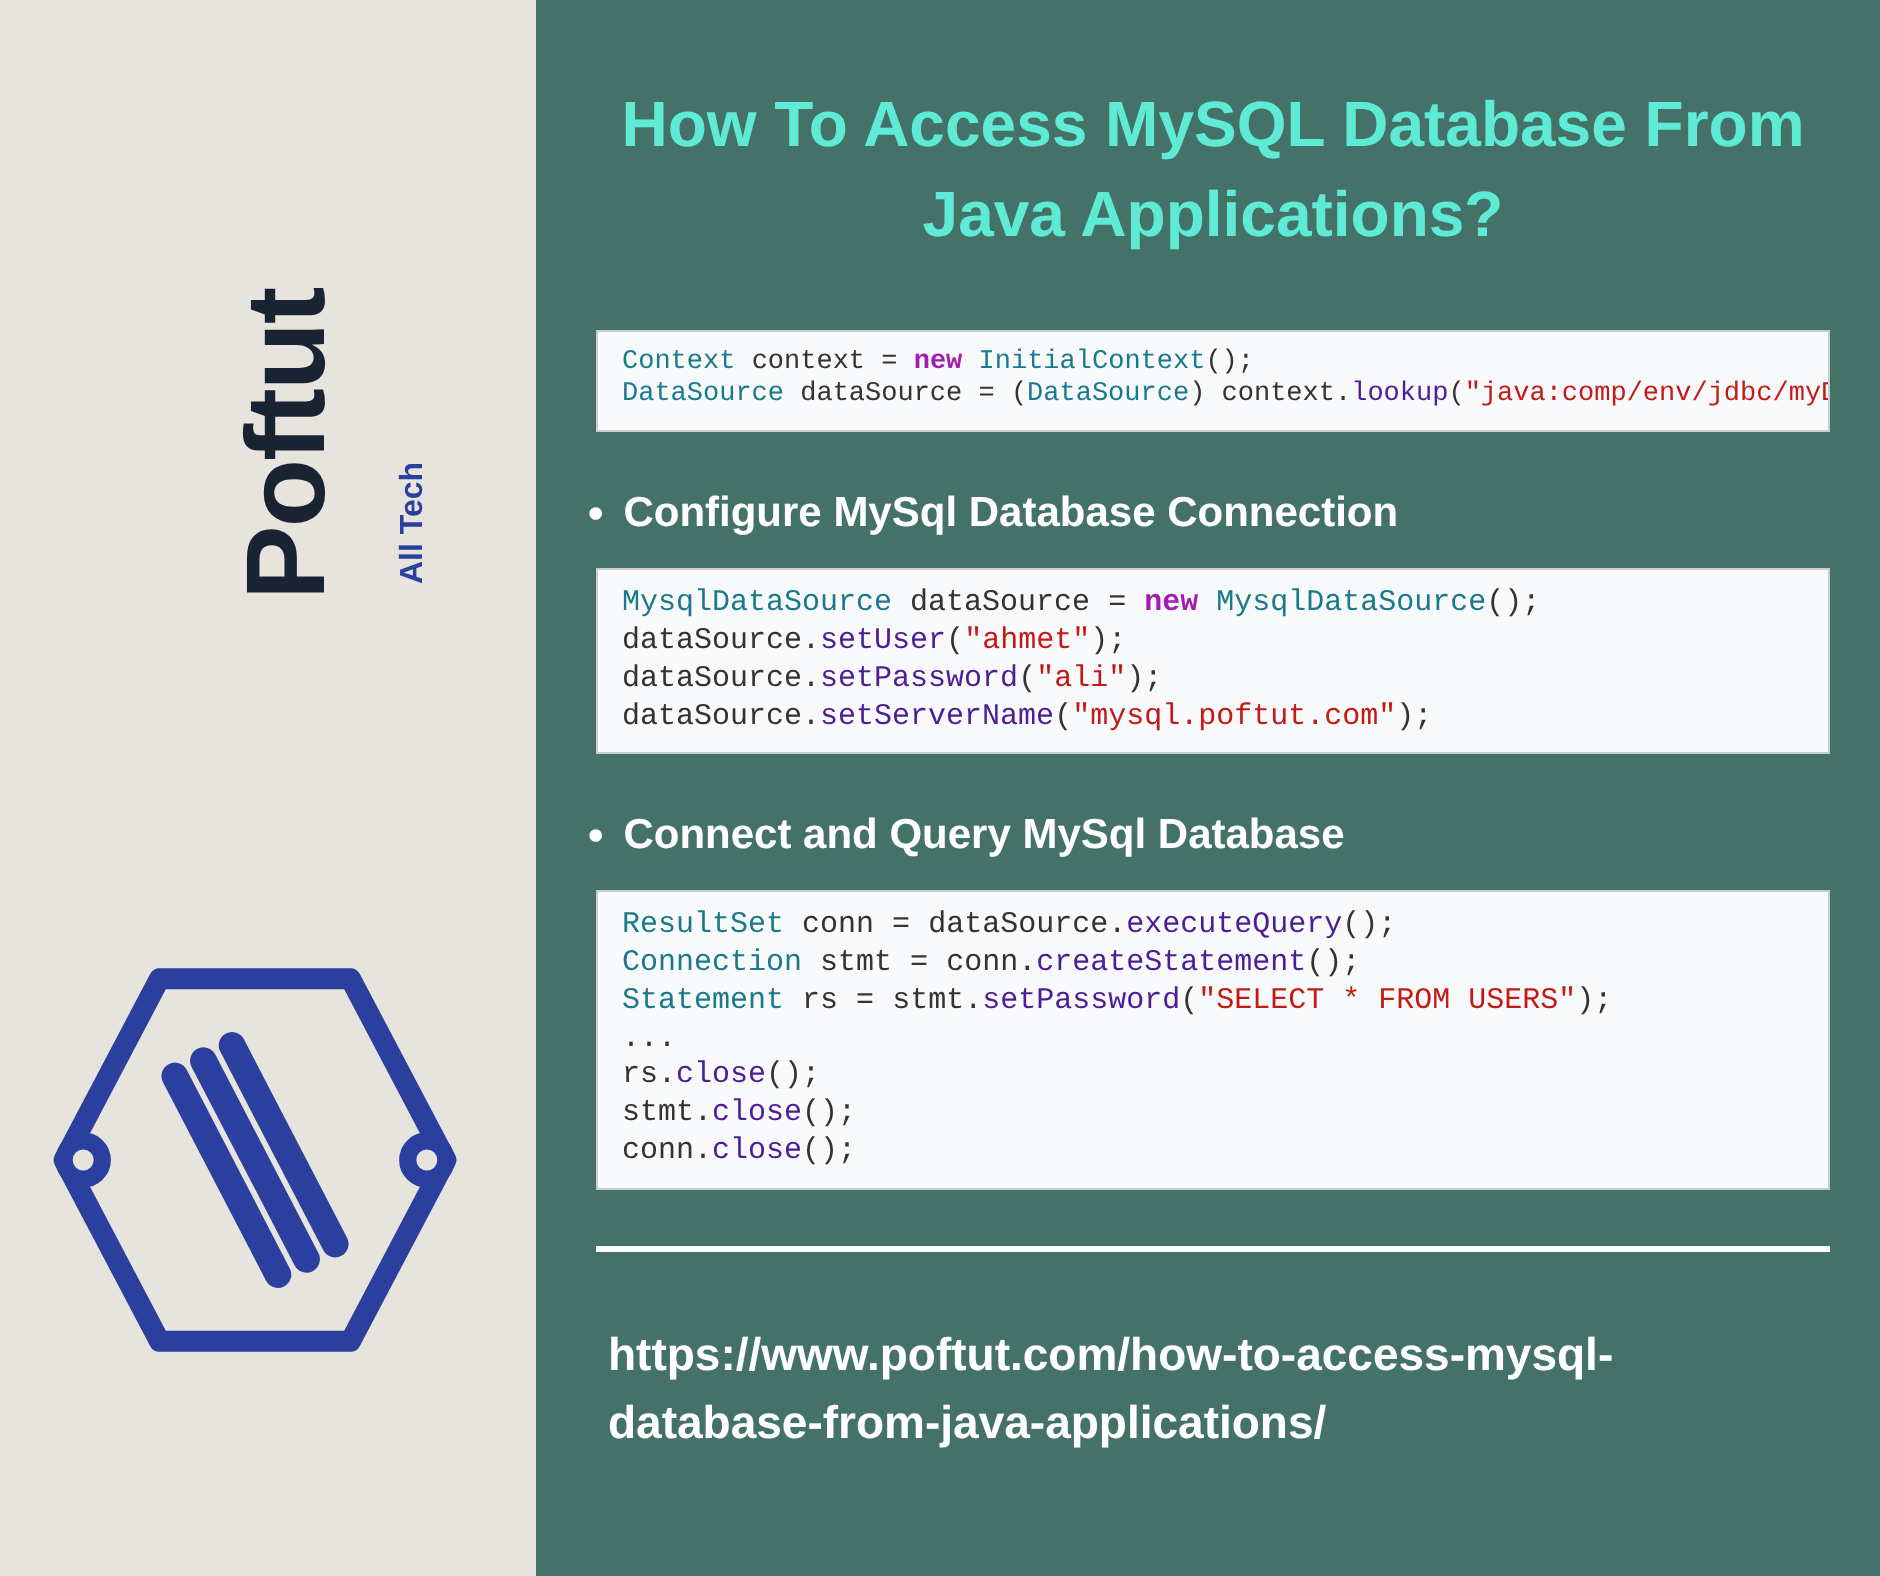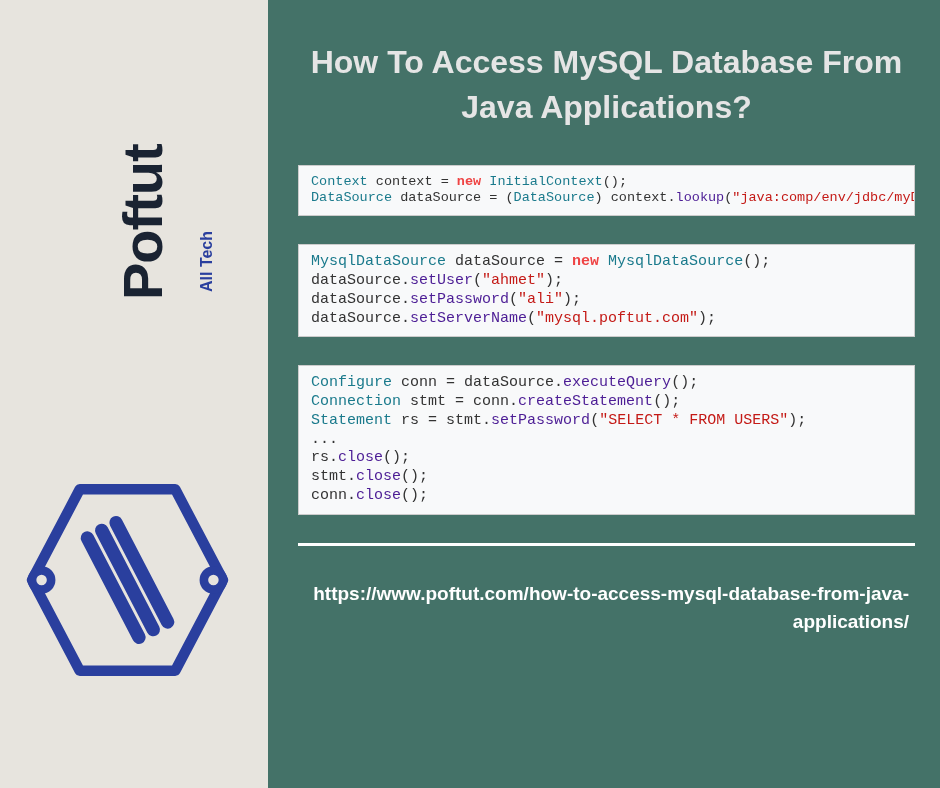--- a/index.html
+++ b/index.html
@@ -48,21 +48,21 @@
     width: 672px;
     height: 788px;
     background: #447268;
     padding: 40px 25px 20px 30px;
     color: #f5f0de;
   }
   .title {
     font-size: 32px;
     font-weight: bold;
     text-align: center;
-    color: #e5e5e5;
+    color: #5eead4;
     line-height: 1.4;
     margin-bottom: 35px;
   }
   .section-heading {
     font-size: 21px;
     font-weight: bold;
     color: #ffffff;
     margin-bottom: 14px;
     margin-left: 18px;
   }
@@ -88,34 +88,34 @@
     font-size: 15px;
     line-height: 1.25;
     color: #333;
     margin-bottom: 28px;
     white-space: pre;
     overflow: hidden;
   }
   .code-block.small { font-size: 13.5px; }
   .tok-type { color: #1a7a8c; }
   .tok-var { color: #333; }
-  .tok-keyword { color: #ef4444; font-weight: bold; }
+  .tok-keyword { color: #a21caf; font-weight: bold; }
   .tok-method { color: #4c1d95; }
   .tok-string { color: #c41a16; }
   .tok-punc { color: #333; }
   .divider {
     border: none;
     border-top: 3px solid #ffffff;
     margin: 20px 0 18px 0;
   }
   .footer-url {
-    font-size: 19px;
+    font-size: 23px;
     font-weight: bold;
     color: #ffffff;
-    text-align: right;
+    text-align: left;
     line-height: 1.5;
     padding: 0 6px;
     margin-top: 34px;
   }
 </style>
 </head>
 <body>
 
 <div class="sidebar">
   <div class="logo-text">Poftut</div>
@@ -131,25 +131,27 @@
     </g>
   </svg>
 </div>
 
 <div class="main">
   <h1 class="title">How To Access MySQL Database From Java Applications?</h1>
 
   <div id="sections">
       <div class="code-block small"><span class="tok-type">Context</span><span class="tok-punc"> </span><span class="tok-var">context</span><span class="tok-punc"> = </span><span class="tok-keyword">new</span><span class="tok-punc"> </span><span class="tok-type">InitialContext</span><span class="tok-punc">();</span>
 <span class="tok-type">DataSource</span><span class="tok-punc"> </span><span class="tok-var">dataSource</span><span class="tok-punc"> = (</span><span class="tok-type">DataSource</span><span class="tok-punc">) </span><span class="tok-var">context</span><span class="tok-punc">.</span><span class="tok-method">lookup</span><span class="tok-punc">(</span><span class="tok-string">"java:comp/env/jdbc/myDB"</span></div>
+      <div class="bullet-heading">Configure MySql Database Connection</div>
       <div class="code-block"><span class="tok-type">MysqlDataSource</span><span class="tok-punc"> </span><span class="tok-var">dataSource</span><span class="tok-punc"> = </span><span class="tok-keyword">new</span><span class="tok-punc"> </span><span class="tok-type">MysqlDataSource</span><span class="tok-punc">();</span>
 <span class="tok-var">dataSource</span><span class="tok-punc">.</span><span class="tok-method">setUser</span><span class="tok-punc">(</span><span class="tok-string">"ahmet"</span><span class="tok-punc">);</span>
 <span class="tok-var">dataSource</span><span class="tok-punc">.</span><span class="tok-method">setPassword</span><span class="tok-punc">(</span><span class="tok-string">"ali"</span><span class="tok-punc">);</span>
 <span class="tok-var">dataSource</span><span class="tok-punc">.</span><span class="tok-method">setServerName</span><span class="tok-punc">(</span><span class="tok-string">"mysql.poftut.com"</span><span class="tok-punc">);</span></div>
-      <div class="code-block"><span class="tok-type">Configure</span><span class="tok-punc"> </span><span class="tok-var">conn</span><span class="tok-punc"> = </span><span class="tok-var">dataSource</span><span class="tok-punc">.</span><span class="tok-method">executeQuery</span><span class="tok-punc">();</span>
+      <div class="bullet-heading">Connect and Query MySql Database</div>
+      <div class="code-block"><span class="tok-type">ResultSet</span><span class="tok-punc"> </span><span class="tok-var">conn</span><span class="tok-punc"> = </span><span class="tok-var">dataSource</span><span class="tok-punc">.</span><span class="tok-method">executeQuery</span><span class="tok-punc">();</span>
 <span class="tok-type">Connection</span><span class="tok-punc"> </span><span class="tok-var">stmt</span><span class="tok-punc"> = </span><span class="tok-var">conn</span><span class="tok-punc">.</span><span class="tok-method">createStatement</span><span class="tok-punc">();</span>
 <span class="tok-type">Statement</span><span class="tok-punc"> </span><span class="tok-var">rs</span><span class="tok-punc"> = </span><span class="tok-var">stmt</span><span class="tok-punc">.</span><span class="tok-method">setPassword</span><span class="tok-punc">(</span><span class="tok-string">"SELECT * FROM USERS"</span><span class="tok-punc">);</span>
 <span class="tok-punc">...</span>
 <span class="tok-var">rs</span><span class="tok-punc">.</span><span class="tok-method">close</span><span class="tok-punc">();</span>
 <span class="tok-var">stmt</span><span class="tok-punc">.</span><span class="tok-method">close</span><span class="tok-punc">();</span>
 <span class="tok-var">conn</span><span class="tok-punc">.</span><span class="tok-method">close</span><span class="tok-punc">();</span></div>
     </div>
 
   <hr class="divider">
   <div class="footer-url">https://www.poftut.com/how-to-access-mysql-database-from-java-applications/</div>

